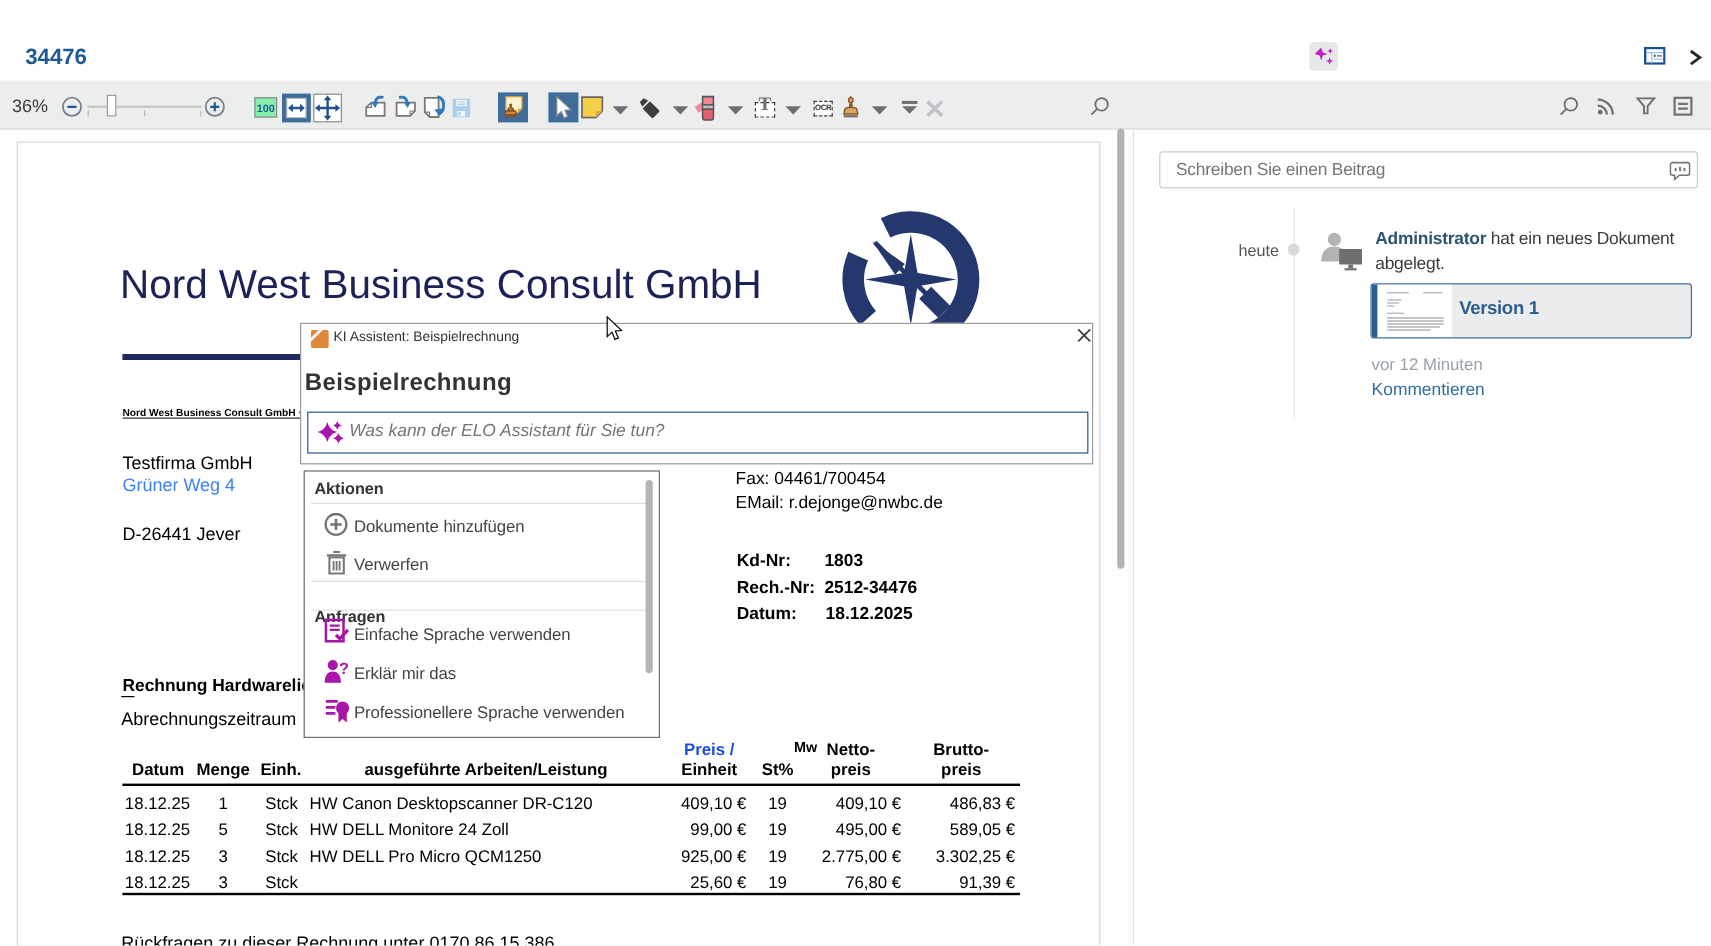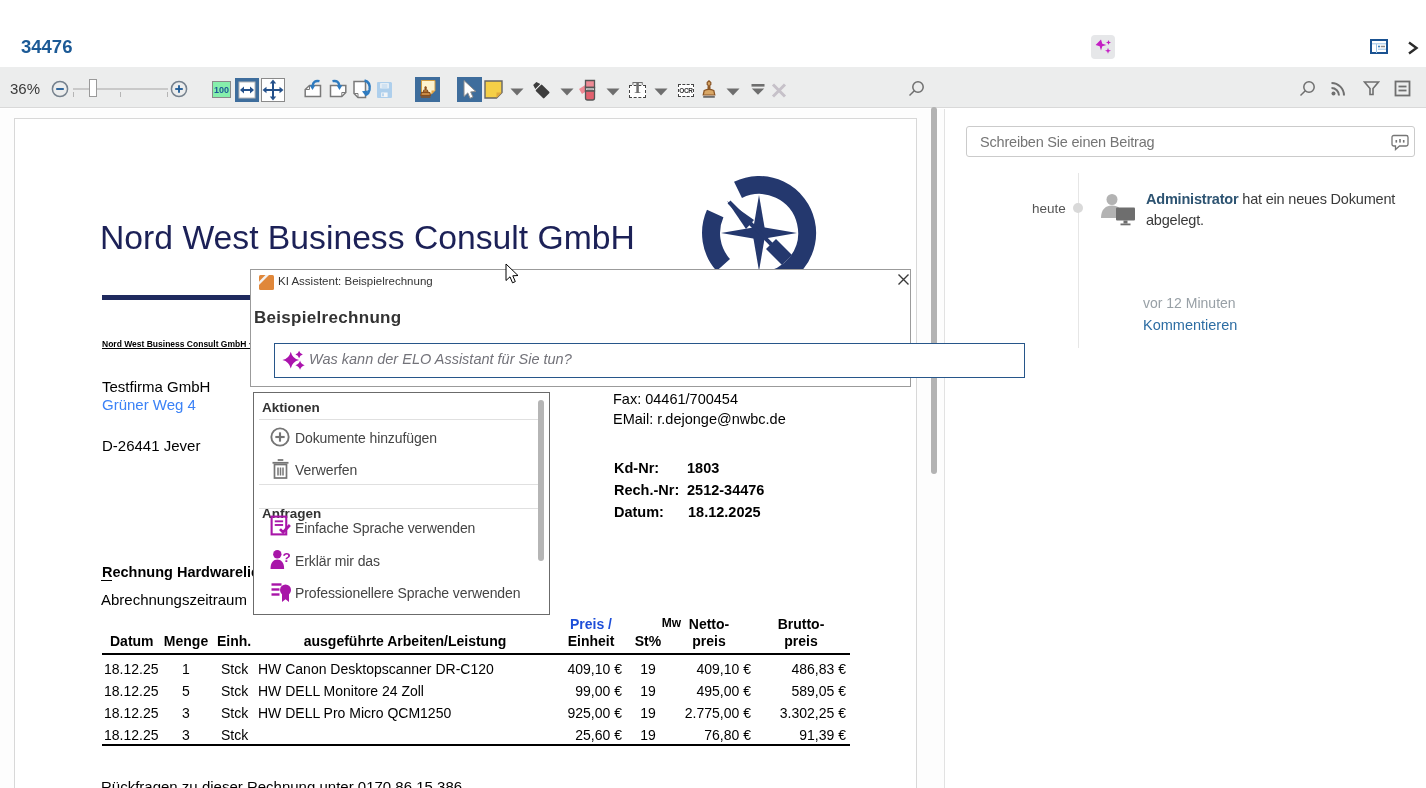--- a/index.html
+++ b/index.html
@@ -352,38 +352,61 @@
   <svg class="abs" style="left:154px;top:82px" width="36" height="36" viewBox="0 0 36 36">
     <circle cx="13" cy="8.5" r="5.5" fill="#b3b3b3"></circle>
     <path d="M2 27 C2 18 7 14.5 13 14.5 C19 14.5 24 18 24 27 Z" fill="#b3b3b3"></path>
     <rect x="17" y="16.5" width="19" height="13" rx="1" fill="#6e6e6e"></rect>
     <rect x="24.5" y="29.5" width="4" height="3" fill="#6e6e6e"></rect>
     <rect x="21.5" y="32.5" width="10" height="1.8" fill="#6e6e6e"></rect>
   </svg>
 
   <div class="abs" style="left:201px;top:80px;width:272px;font-size:14.5px;letter-spacing:-0.2px;line-height:21px;color:#3a3a3a"><b style="color:#2e5472">Administrator</b> hat ein neues Dokument abgelegt.</div>
 
+  <div class="abs" style="left:197px;top:127px;width:268px;height:46px;background:#ebeced;border:1px solid #3a6da0;border-radius:3px;overflow:hidden">
+    <div class="abs" style="left:0;top:0;width:5px;height:46px;background:#2d5f8e"></div>
+    <div class="abs" style="left:5px;top:0;width:62px;height:44px;background:#fff">
+      <svg width="62" height="44" viewBox="0 0 62 44">
+        <g stroke="#9a9a9a" stroke-width="0.8">
+          <line x1="8" y1="7" x2="26" y2="7"></line>
+            <line x1="38" y1="7" x2="54" y2="7"></line>
+          <line x1="8" y1="13" x2="20" y2="13"></line>
+            <line x1="8" y1="15.5" x2="18" y2="15.5"></line>
+            <line x1="8" y1="18" x2="14" y2="18"></line>
+          <line x1="8" y1="24" x2="22" y2="24"></line>
+        </g>
+        <g stroke="#8e8e8e" stroke-width="0.9">
+          <line x1="8" y1="28" x2="55" y2="28"></line>
+            <line x1="8" y1="30.5" x2="55" y2="30.5"></line>
+            <line x1="8" y1="33" x2="55" y2="33"></line>
+            <line x1="8" y1="35.5" x2="52" y2="35.5"></line>
+            <line x1="8" y1="38" x2="44" y2="38"></line>
+        </g>
+      </svg>
+    </div>
+    <div class="abs" style="left:73px;top:12px;font-size:15.5px;letter-spacing:-0.3px;font-weight:bold;color:#2d5e8f">Version 1</div>
+  </div>
   <div class="abs" style="left:198px;top:186px;font-size:14px;color:#98a0a6">vor 12 Minuten</div>
   <div class="abs" style="left:198px;top:208px;font-size:14.5px;color:#2d6da3">Kommentieren</div>
 </div>
 
 <div class="abs" id="popup" style="left:250px;top:269px;width:661px;height:118px;background:#fff;border:1px solid #9b9b9b">
 
   <svg class="abs" style="left:8px;top:5px" width="15" height="15" viewBox="0 0 15 15">
     <rect x="0" y="0" width="15" height="15" rx="1.5" fill="#e0873a"></rect>
     <path d="M0 6.5 L6.5 0 L10 0 L0 10 Z" fill="#f3f3f3"></path>
   </svg>
   <div class="abs" style="left:27px;top:5px;font-size:11.5px;color:#333">KI Assistent: Beispielrechnung</div>
   <svg class="abs" style="left:646px;top:3px" width="13" height="13" viewBox="0 0 13 13">
     <path d="M1.5 1.5 L11.5 11.5 M11.5 1.5 L1.5 11.5" stroke="#3a3a3a" stroke-width="1.4"></path>
   </svg>
 
-  <div class="abs" style="left:3px;top:38px;font-size:17px;letter-spacing:0.3px;font-weight:bold;color:#333">Beispielrechnung</div>
-
-  <div class="abs" style="left:23px;top:73px;width:751px;height:35px;border:1px solid #27568a;background:#fff">
+  <div class="abs" style="left:3px;top:38px;font-size:20px;letter-spacing:0.3px;font-weight:bold;color:#333">Beispielrechnung</div>
+
+  <div class="abs" style="left:5px;top:73px;width:651px;height:35px;border:1px solid #27568a;background:#fff">
     <svg class="abs" style="left:6px;top:4px" width="26" height="26" viewBox="0 0 28 28">
       <path d="M10.5 4 Q12.2 11.3 19.5 13 Q12.2 14.7 10.5 22 Q8.8 14.7 1.5 13 Q8.8 11.3 10.5 4 Z" fill="#ab13ad"></path>
       <path d="M20.5 13.5 Q21.5 17.5 25.5 18.5 Q21.5 19.5 20.5 23.5 Q19.5 19.5 15.5 18.5 Q19.5 17.5 20.5 13.5 Z" fill="#ab13ad"></path>
       <path d="M19.5 3 Q20.3 6.2 23.5 7 Q20.3 7.8 19.5 11 Q18.7 7.8 15.5 7 Q18.7 6.2 19.5 3 Z" fill="#ab13ad"></path>
     </svg>
     <div class="abs" style="left:34px;top:7px;font-size:14.5px;font-style:italic;color:#73737a">Was kann der ELO Assistant für Sie tun?</div>
   </div>
 </div>
 
 <div class="abs" id="dropdown" style="left:253px;top:392px;width:297px;height:223px;background:#fff;border:1px solid #6b6b6b">

